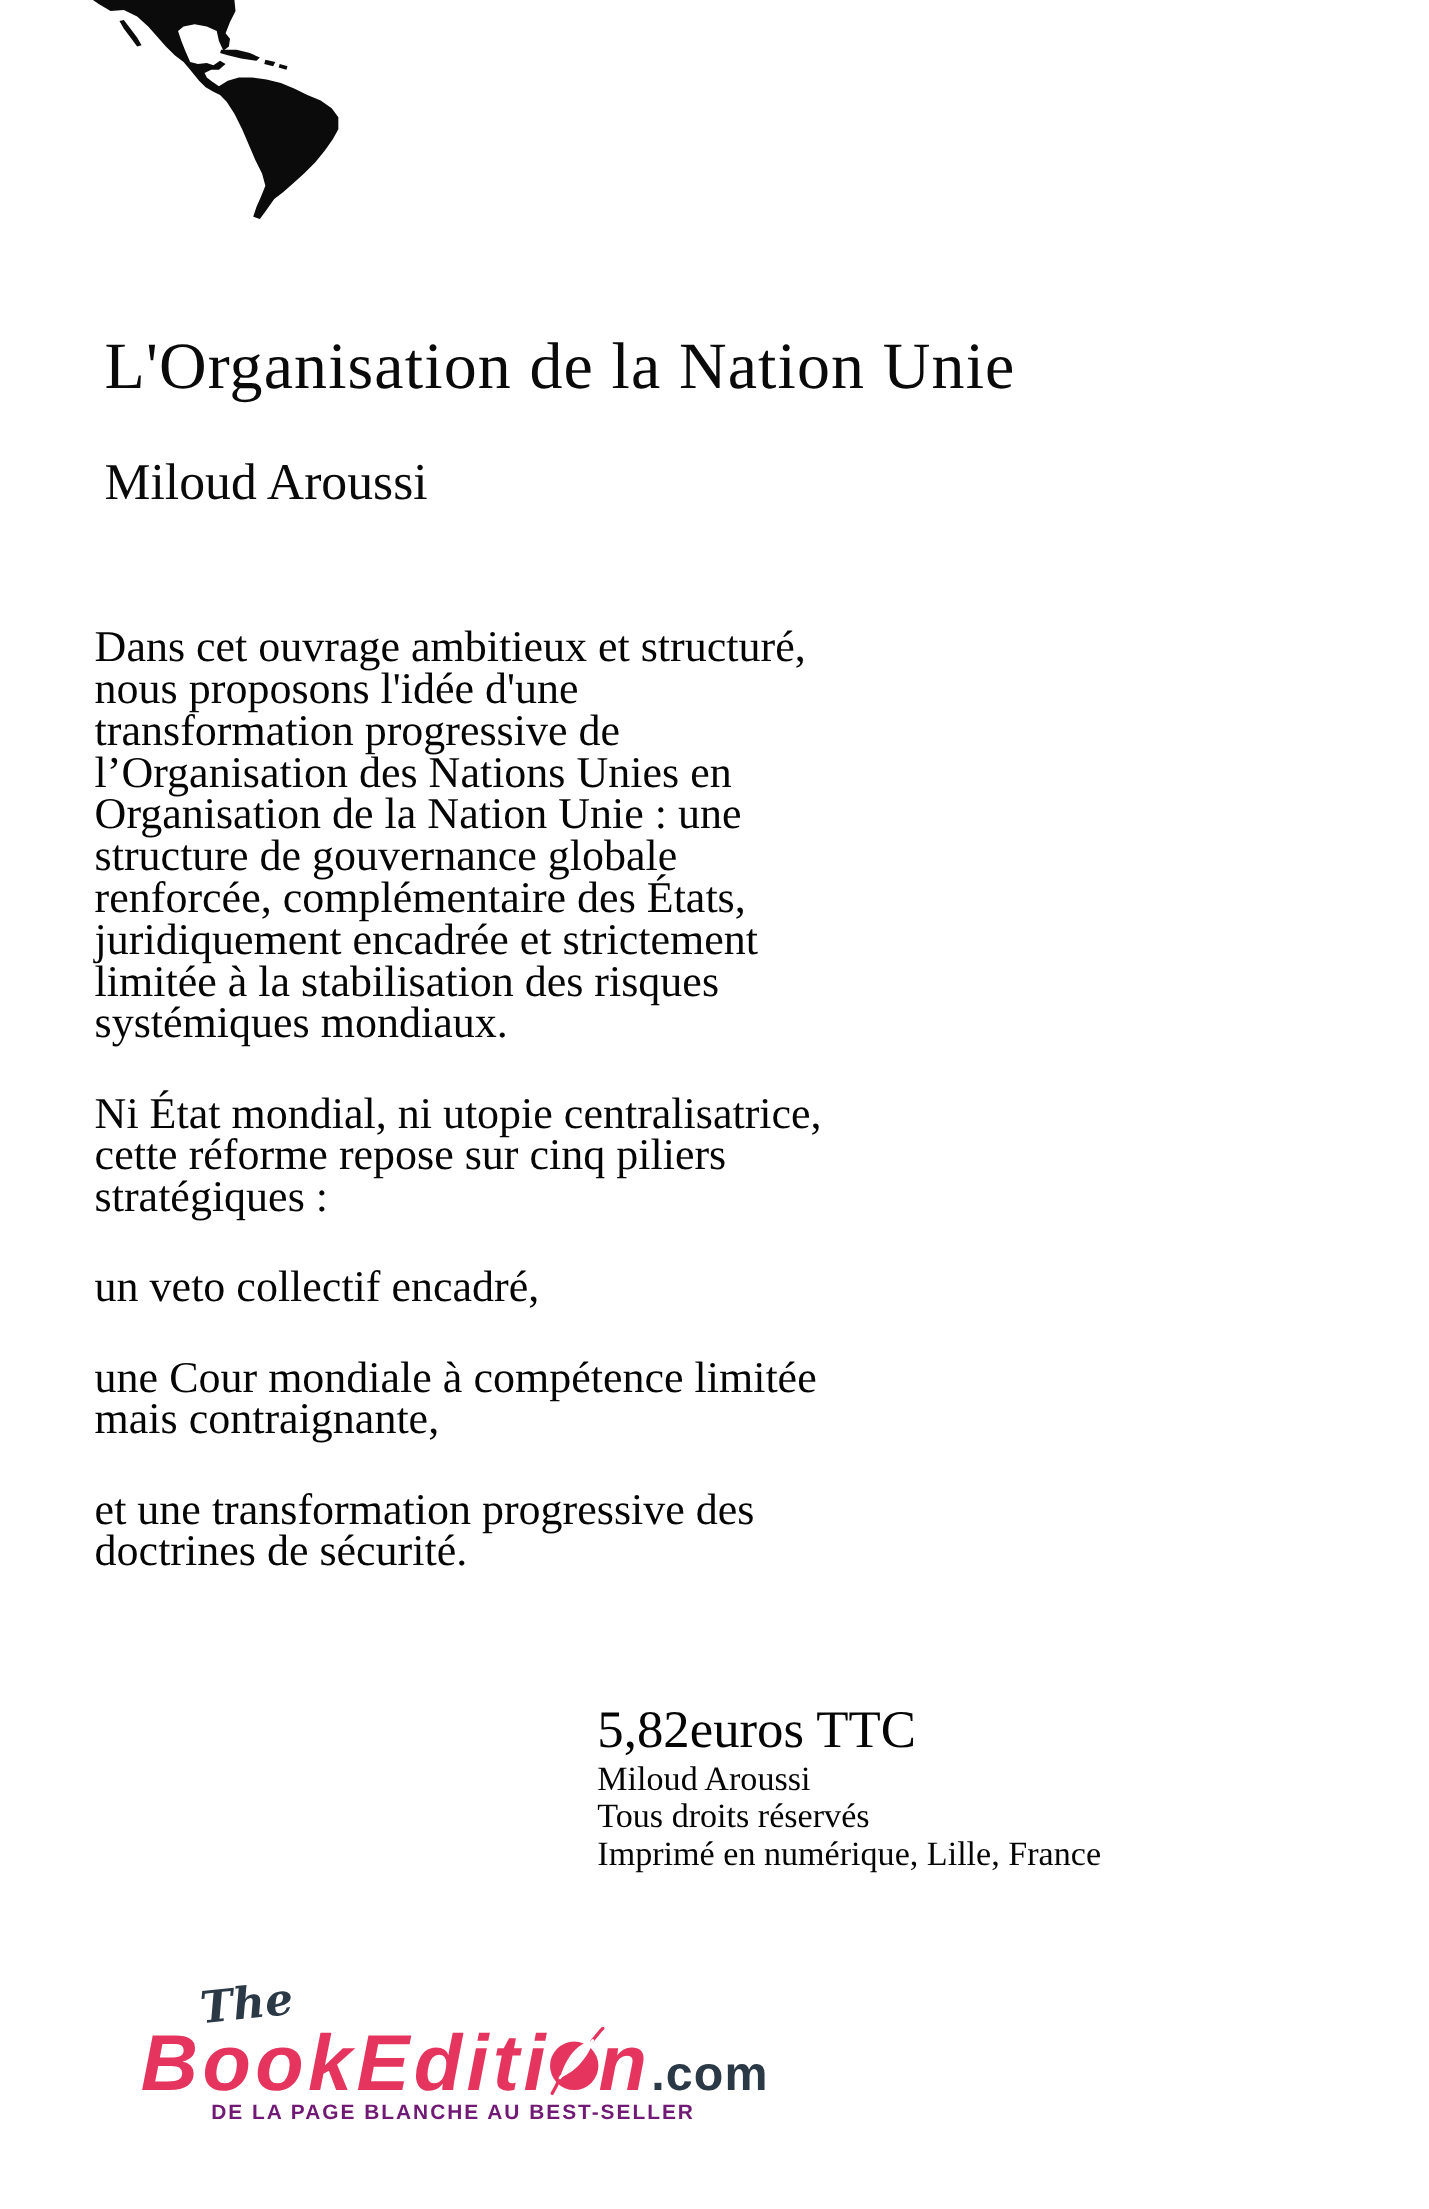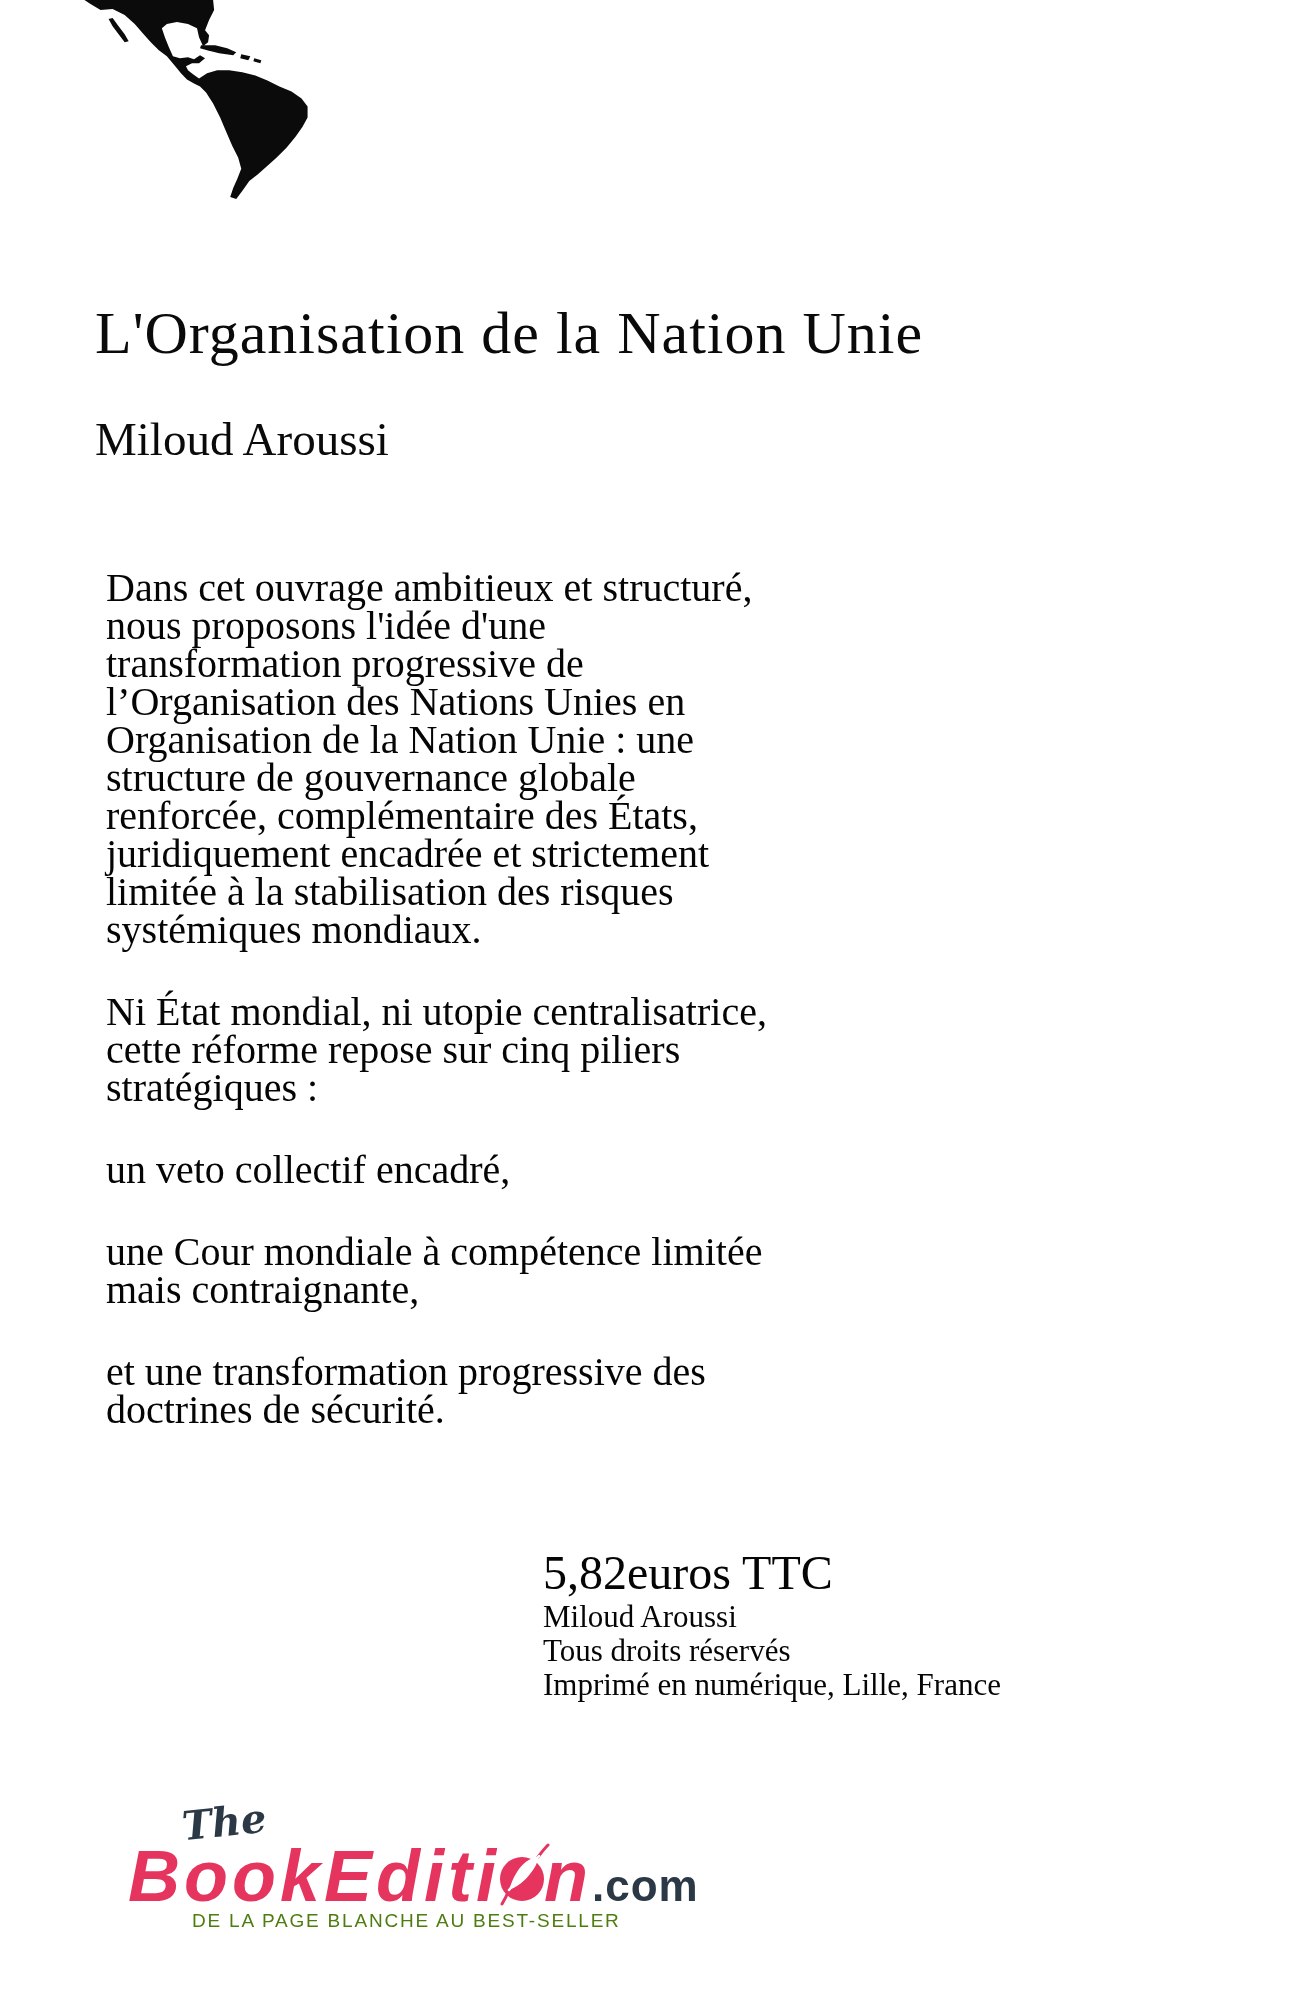--- a/index.html
+++ b/index.html
@@ -15,21 +15,21 @@
   .title{
     position:absolute;left:95px;top:300px;margin:0;
     font-size:60px;font-weight:400;line-height:66px;white-space:nowrap;
     color:#0a0a0a;letter-spacing:1px;
   }
   .author{
     position:absolute;left:95px;top:414px;
     font-size:47px;line-height:50px;color:#0a0a0a;
   }
   .synopsis{
-    position:absolute;left:106px;top:569px;width:870px;
+    position:absolute;left:86px;top:569px;width:870px;
     font-size:40px;line-height:38px;color:#050505;
   }
   .synopsis p{margin:0 0 44px 0;white-space:pre-line;}
   .imprint{
     position:absolute;left:527px;top:1547px;width:560px;color:#050505;margin-left:16px;
   }
   .imprint .price{font-size:48px;line-height:52px;}
   .imprint .small{font-size:31px;line-height:34px;}
   .imprint .small.first{margin-top:1px;}
   .logo{position:absolute;left:0;top:0;}
@@ -45,22 +45,22 @@
   }
   .brand-pink{color:#E5355E;font-style:italic;}
   .brand-tld{color:#2B3845;font-size:44px;letter-spacing:1px;}
   .oball{
     display:inline-block;position:relative;
     width:44px;height:44px;vertical-align:0;
   }
   .oball svg{position:absolute;left:-6px;top:-14px;}
   .tagline{
     position:absolute;left:192px;top:1910px;
-    font-family:"Liberation Sans", sans-serif;font-weight:normal;
-    font-size:19px;letter-spacing:1.8px;color:#4d7c0f;white-space:nowrap;
+    font-family:"Liberation Sans", sans-serif;font-weight:bold;
+    font-size:19px;letter-spacing:1.8px;color:#701a75;white-space:nowrap;
   }
 </style>
 </head>
 <body>
 
 <div class="page">
 
   <svg class="map" viewBox="0 0 260 200" aria-hidden="true">
     <g fill="#0b0b0b">
       <path d="M24,0 L152,0 L153,10 L148,20 L144,30 L148,35 L147,42 L142,46

